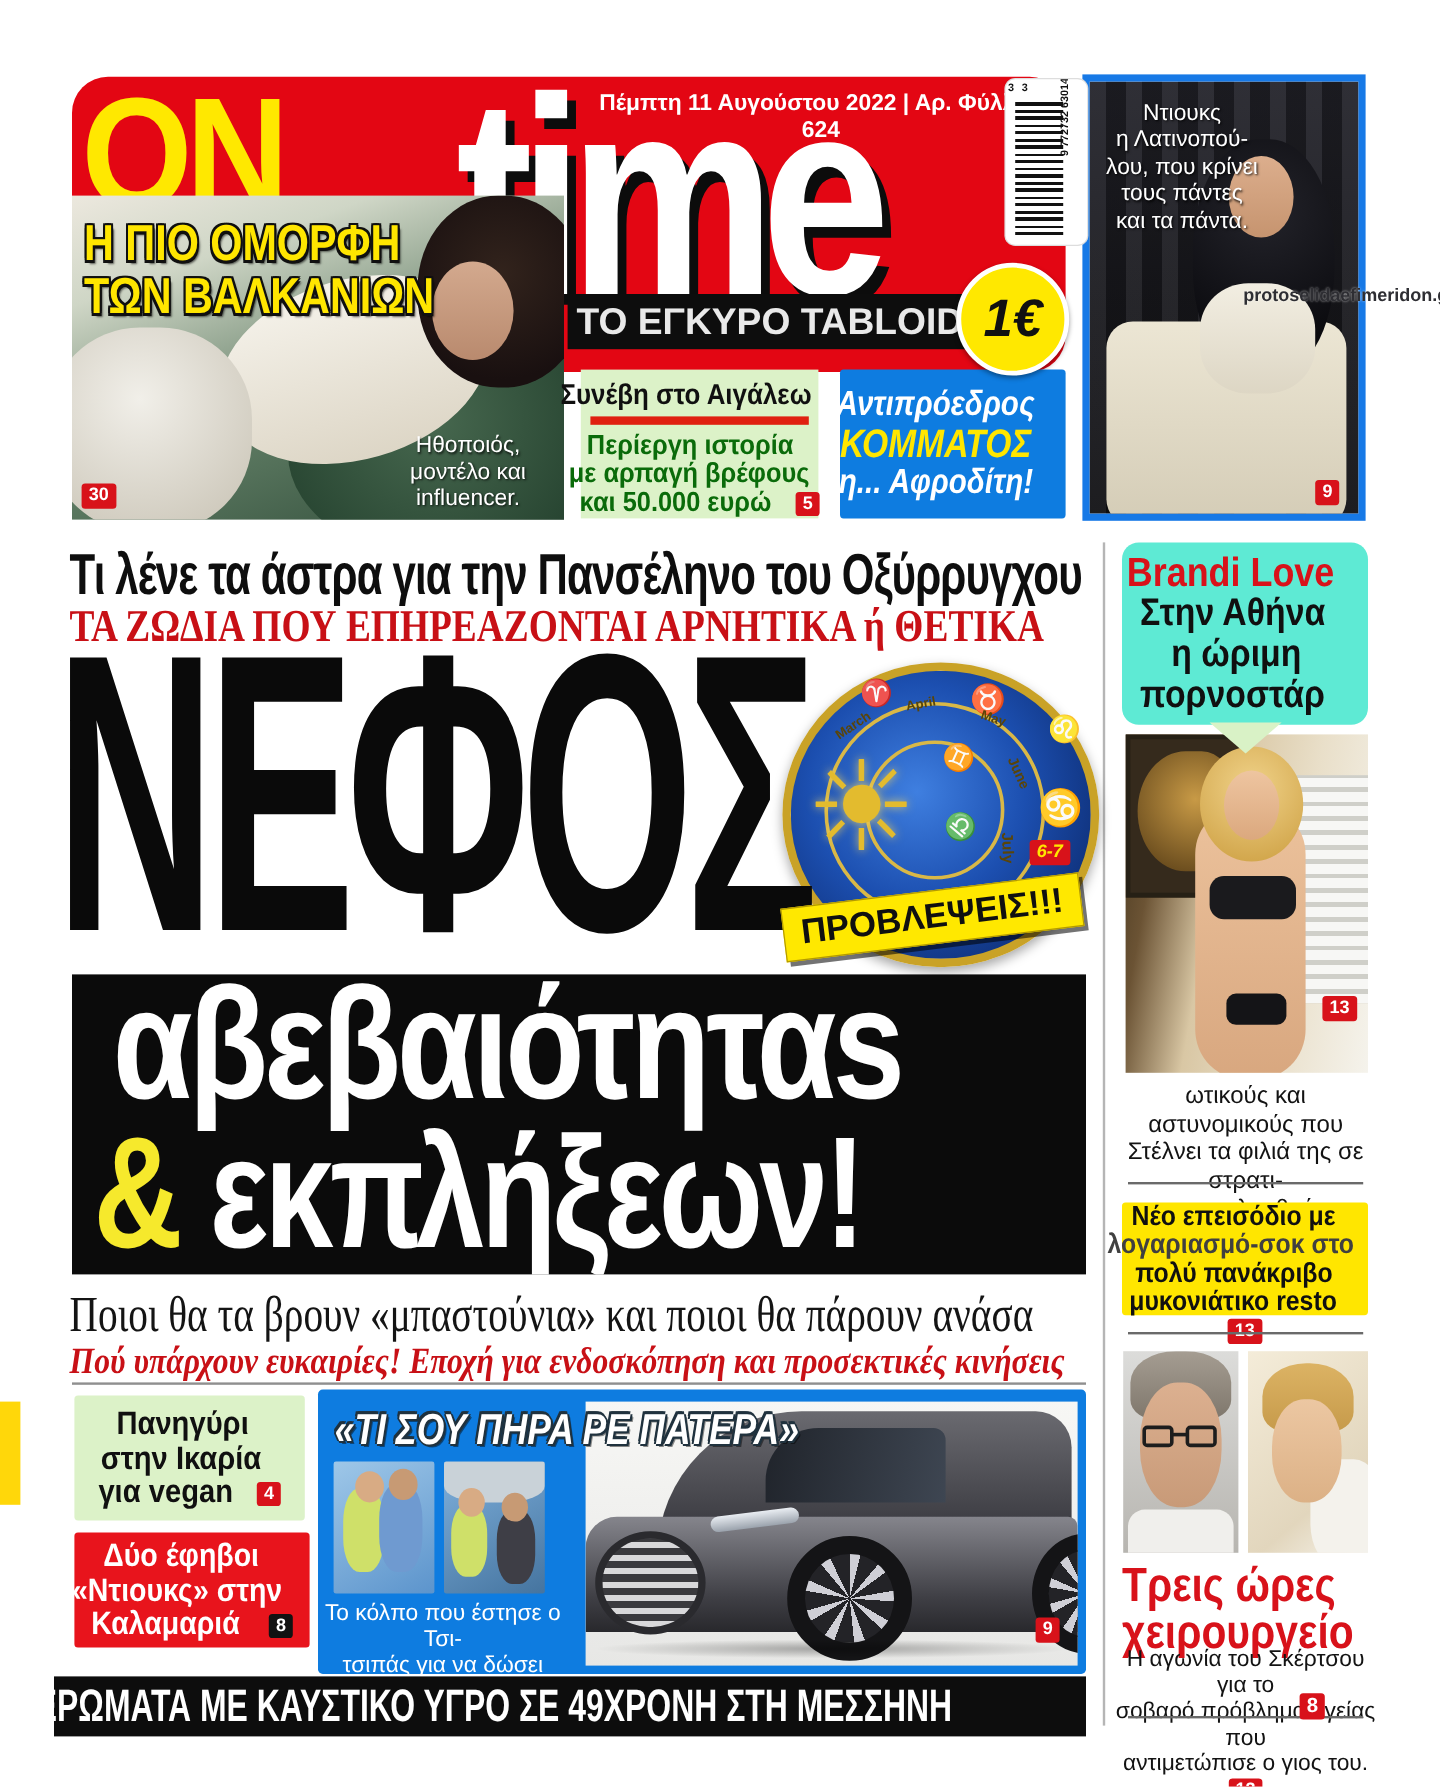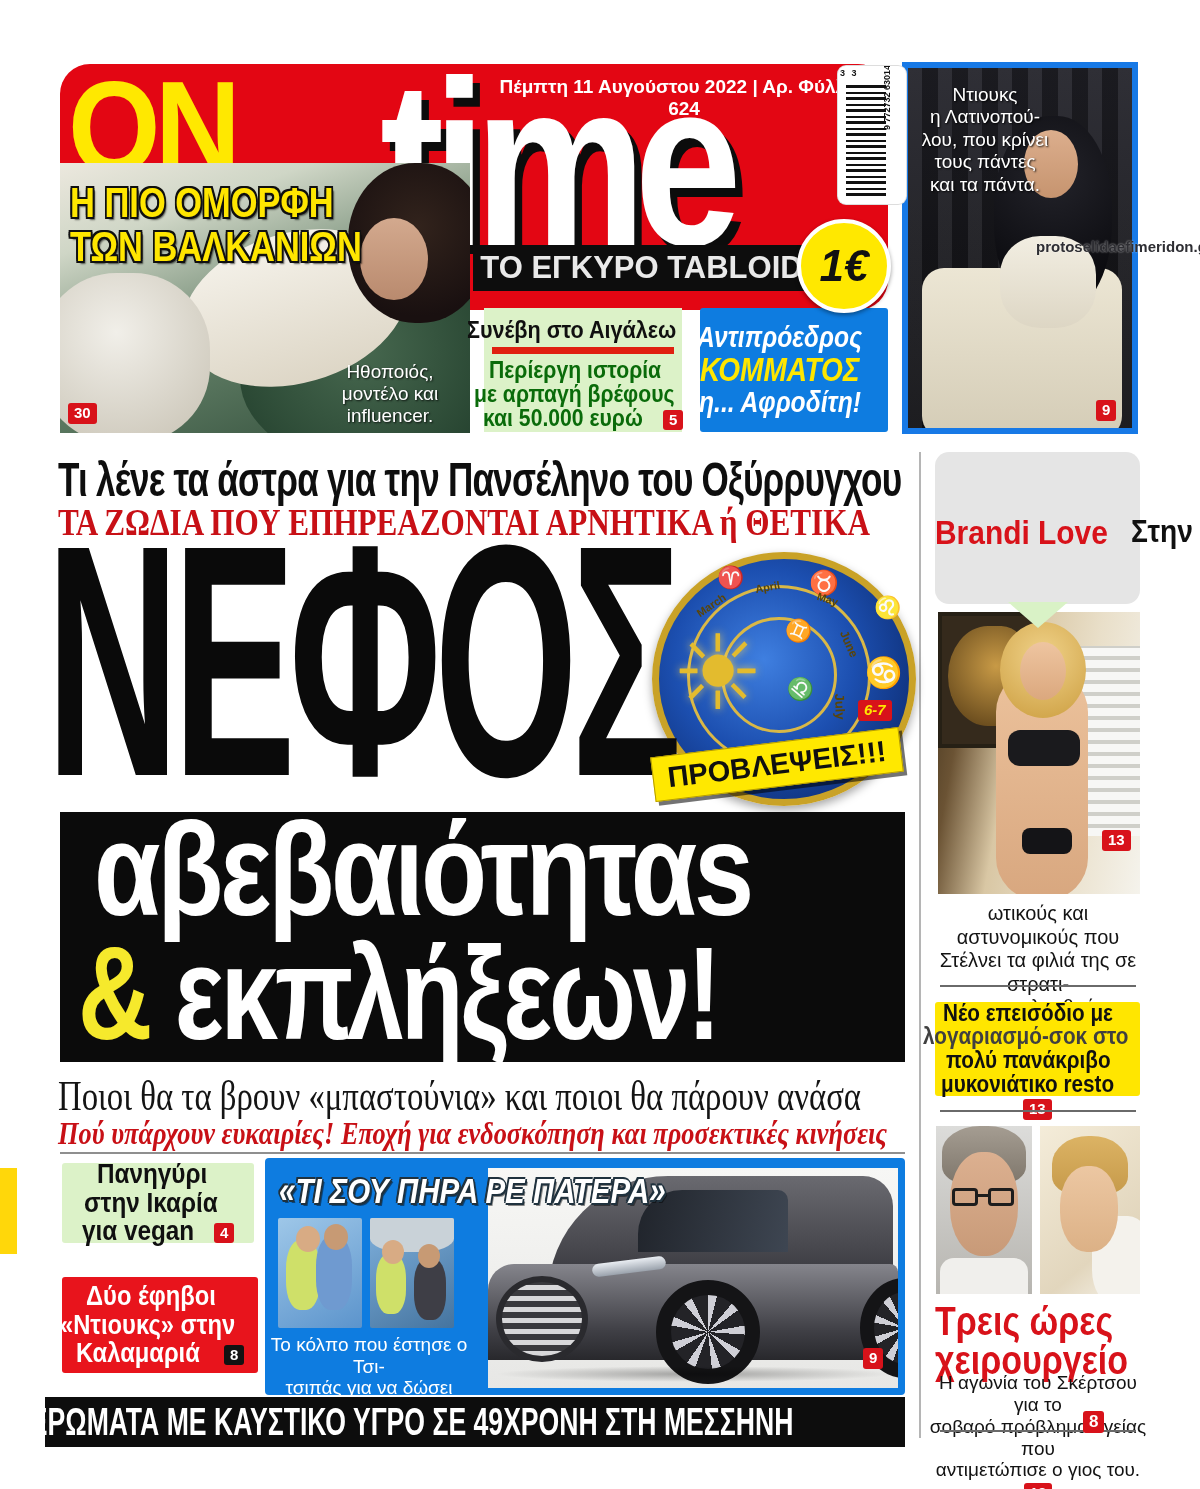--- a/index.html
+++ b/index.html
@@ -175,22 +175,22 @@
   <div class="abs serif" style="left:58px;top:1072px;font-size:42px;font-weight:400;color:#141414;">
     <span class="cx" style="transform:scaleX(0.78);">Ποιοι θα τα βρουν «μπαστούνια» και ποιοι θα πάρουν ανάσα</span></div>
 
   <div class="abs serif" style="left:58px;top:1116px;font-size:31px;font-weight:700;font-style:italic;color:#c81016;">
     <span class="cx" style="transform:scaleX(0.85);">Πού υπάρχουν ευκαιρίες! Εποχή για ενδοσκόπηση και προσεκτικές κινήσεις</span></div>
 
   <div class="abs hline" style="left:60px;top:1152px;width:845px;"></div>
 
   <div class="abs vline" style="left:919px;top:452px;height:986px;"></div>
 
-  <div class="abs" style="left:935px;top:452px;width:205px;height:152px;background:#e5e5e5;border-radius:14px;z-index:2;
-              display:flex;flex-direction:row;align-items:center;padding-top:8px;box-sizing:border-box;">
+  <div class="abs" style="left:935px;top:452px;width:205px;height:152px;background:#5eead4;border-radius:14px;z-index:2;
+              display:flex;flex-direction:column;align-items:center;padding-top:8px;box-sizing:border-box;">
     <div style="font-size:34px;font-weight:900;color:#d8121a;line-height:1;"><span class="cx" style="transform:scaleX(0.88);">Brandi Love</span></div>
     <div style="font-size:32px;font-weight:900;color:#101010;line-height:1.06;"><span class="cx" style="transform:scaleX(0.88);">Στην Αθήνα</span></div>
     <div style="font-size:32px;font-weight:900;color:#101010;line-height:1.06;"><span class="cx" style="transform:scaleX(0.88);">η ώριμη</span></div>
     <div style="font-size:32px;font-weight:900;color:#101010;line-height:1.06;"><span class="cx" style="transform:scaleX(0.88);">πορνοστάρ</span></div>
   </div>
   <div class="abs" style="left:1008px;top:602px;width:0;height:0;z-index:2;
               border-left:30px solid transparent;border-right:30px solid transparent;border-top:26px solid #d9f2c6;"></div>
 
   <div class="abs" style="left:938px;top:612px;width:202px;height:282px;overflow:hidden;z-index:1;
               background:linear-gradient(100deg,#47371f 0%,#6b5334 16%,#d9c7a4 38%,#e9dfc9 66%,#f5f3ec 100%);">
@@ -261,21 +261,21 @@
   <div class="abs" style="left:928px;top:1372px;width:220px;text-align:center;font-size:19px;font-weight:500;color:#131313;line-height:1.15;">
     <div>Η αγωνία του Σκέρτσου για το</div>
     <div>σοβαρό πρόβλημα υγείας που</div>
     <div><span>αντιμετώπισε ο γιος του.</span>
          <span class="badge">12</span></div>
   </div>
   <div class="abs hline" style="left:940px;top:1430px;width:196px;background:#6a6a6a;"></div>
 
   <div class="abs" style="left:0;top:1168px;width:17px;height:86px;background:#ffd70a;"></div>
 
-  <div class="abs" style="left:62px;top:1163px;width:192px;height:80px;background:#dcf2c8;border-radius:3px;
+  <div class="abs" style="left:62px;top:1163px;width:192px;height:104px;background:#dcf2c8;border-radius:3px;
               display:flex;flex-direction:column;align-items:center;justify-content:center;">
     <div style="font-size:27px;font-weight:900;color:#101010;line-height:1.05;"><span class="cx" style="transform:scaleX(0.9);">Πανηγύρι</span></div>
     <div style="font-size:27px;font-weight:900;color:#101010;line-height:1.05;"><span class="cx" style="transform:scaleX(0.9);">στην Ικαρία</span></div>
     <div style="font-size:27px;font-weight:900;color:#101010;line-height:1.05;"><span class="cx" style="transform:scaleX(0.9);">για vegan</span>
       <span class="badge">4</span></div>
   </div>
 
   <div class="abs" style="left:62px;top:1277px;width:196px;height:96px;background:#e8141c;border-radius:3px;
               display:flex;flex-direction:column;align-items:center;justify-content:center;">
     <div style="font-size:27px;font-weight:900;color:#ffffff;line-height:1.05;"><span class="cx" style="transform:scaleX(0.88);">Δύο έφηβοι</span></div>

